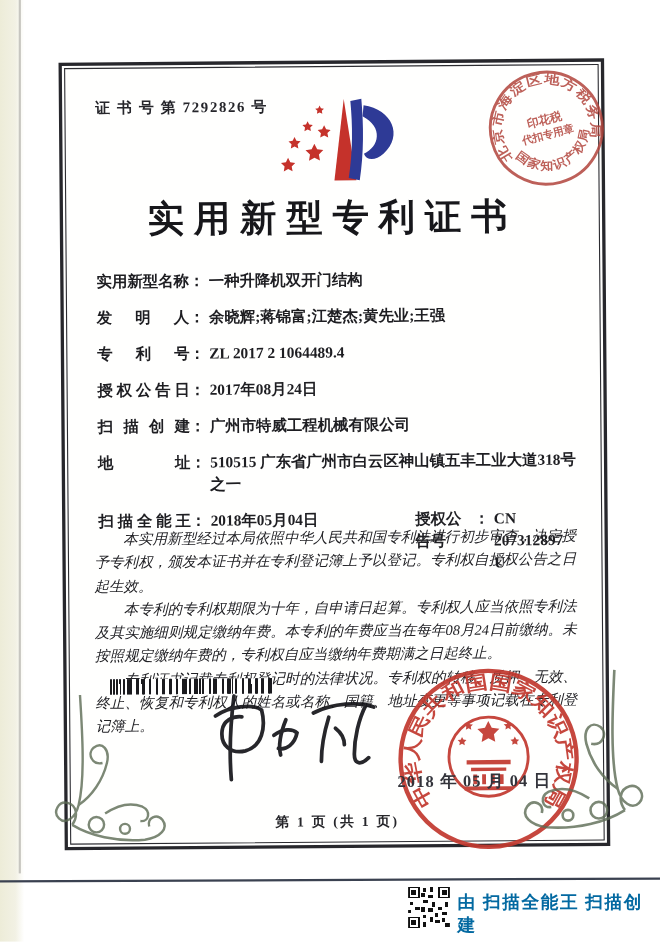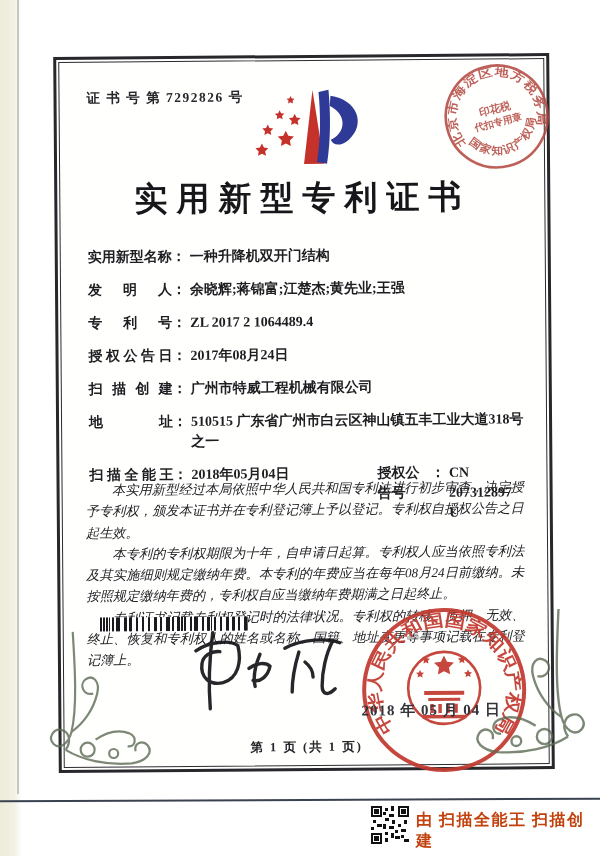--- a/index.html
+++ b/index.html
@@ -48,21 +48,21 @@
     letter-spacing:1px;color:#33343b;z-index:5;}
   .pagenum{position:absolute;left:0;top:681px;width:100%;text-align:center;
     font-size:12.5px;font-weight:600;letter-spacing:2px;color:#26262a;}
   .flourish{position:absolute;opacity:.8;}
   .flourish.bl{left:-26px;top:568px;width:125px;height:145px;}
   .flourish.br{left:404px;top:538px;width:135px;height:178px;transform:scaleX(-1);}
   
   .scan-line{position:absolute;left:0;top:799px;width:600px;height:2px;background:#3a4150;transform:rotate(-0.25deg);}
   .qr{position:absolute;left:371px;top:806px;width:38px;height:38px;}
   .scan-text{position:absolute;left:416px;top:810px;font-size:16px;font-weight:600;
-    letter-spacing:1.5px;color:#c2410c;font-family:"Liberation Serif","DejaVu Serif",serif;}
+    letter-spacing:1.5px;color:#0369a1;font-family:"Liberation Serif","DejaVu Serif",serif;}
 </style>
 </head>
 <body>
 
 <div class="page-edge"></div>
 
 <div class="frame">
   <div class="frame-inner"></div>
 
   <div class="cert-no">证 书 号 第 7292826 号</div>

